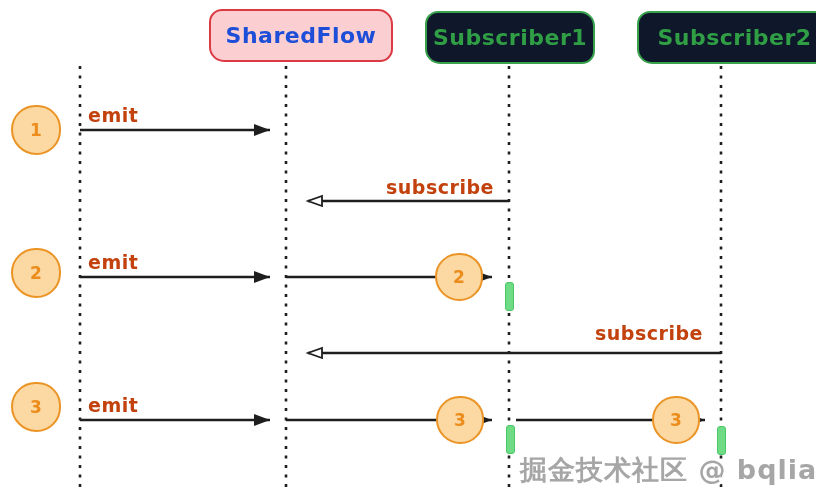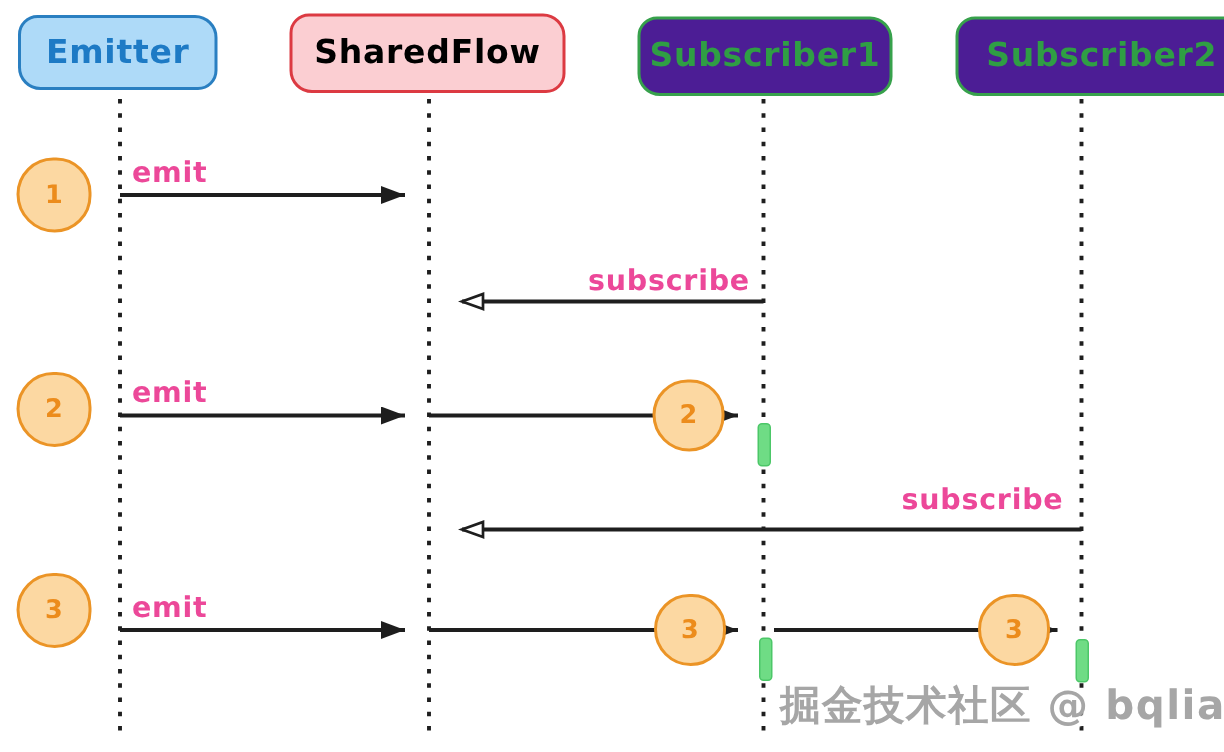--- a/index.html
+++ b/index.html
@@ -13,28 +13,28 @@
   svg.lines{position:absolute;left:0;top:0;z-index:1;}
   .actor{
     position:absolute;z-index:3;
     display:flex;align-items:center;justify-content:center;
     border-style:solid;border-width:2.5px;
     border-radius:13px 15px 13px 15px;
     font-size:22px;font-weight:bold;letter-spacing:0.5px;
     box-sizing:border-box;
   }
   .actor.blue{background:#aedaf8;border-color:#2a7fc1;color:#1d7ac5;}
-  .actor.red{background:#fbced2;border-color:#dc3a42;color:#000000;}
-  .actor.green{background:#4c1d95;border-color:#37a14c;color:#2f9e44;}
+  .actor.red{background:#fbced2;border-color:#dc3a42;color:#1d4ed8;margin-left:16px;}
+  .actor.green{background:#0f172a;border-color:#37a14c;color:#2f9e44;}
   .msg-label{
     position:absolute;z-index:3;
-    font-size:19px;font-weight:bold;color:#ec4899;letter-spacing:0.5px;
+    font-size:19px;font-weight:bold;color:#c2410c;letter-spacing:0.5px;
     white-space:nowrap;
   }
-  .msg-label.right{text-align:center;width:120px;}
+  .msg-label.right{text-align:left;width:120px;}
   .note-label{
     position:absolute;z-index:3;
     font-size:17px;font-weight:bold;color:#1e1e1e;letter-spacing:0.5px;
     white-space:nowrap;
   }
   .num-circle{
     position:absolute;z-index:4;
     display:flex;align-items:center;justify-content:center;
     border-radius:50% 48% 50% 52%;
     border:2.5px solid #eb9426;
@@ -87,23 +87,20 @@
       <line x1="286" y1="277" x2="492" y2="277" marker-end="url(#solidHead)"></line>
       <line x1="80" y1="420" x2="270" y2="420" marker-end="url(#solidHead)"></line>
       <line x1="286" y1="420" x2="492" y2="420" marker-end="url(#solidHead)"></line>
       <line x1="516" y1="420" x2="705" y2="420" marker-end="url(#solidHead)"></line>
 
       <line x1="509" y1="201" x2="308" y2="201" marker-end="url(#openHead)"></line>
       <line x1="721" y1="353" x2="308" y2="353" marker-end="url(#openHead)"></line>
     </g>
   </svg>
 
-  <div class="actor blue" style="left:12px;top:10px;width:133px;height:50px;">
-    <span>Emitter</span>
-  </div>
   <div class="actor red" style="left:193px;top:9px;width:184px;height:53px;">
     <span>SharedFlow</span>
   </div>
   <div class="actor green" style="left:425px;top:11px;width:170px;height:53px;">
     <span>Subscriber1</span>
   </div>
   <div class="actor green" style="left:637px;top:11px;width:195px;height:53px;">
     <span>Subscriber2</span>
   </div>
 

